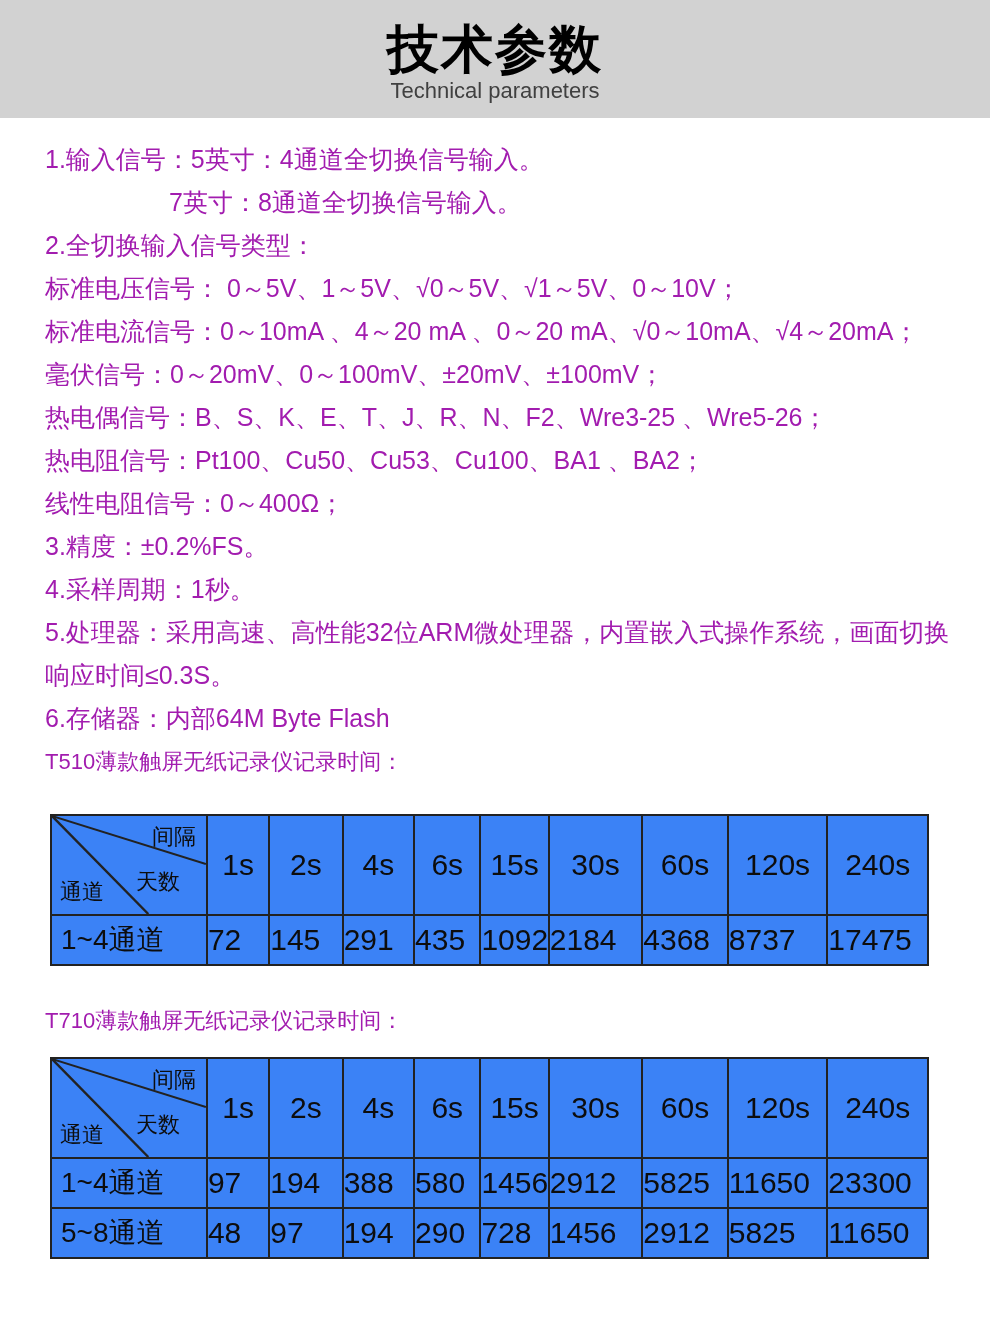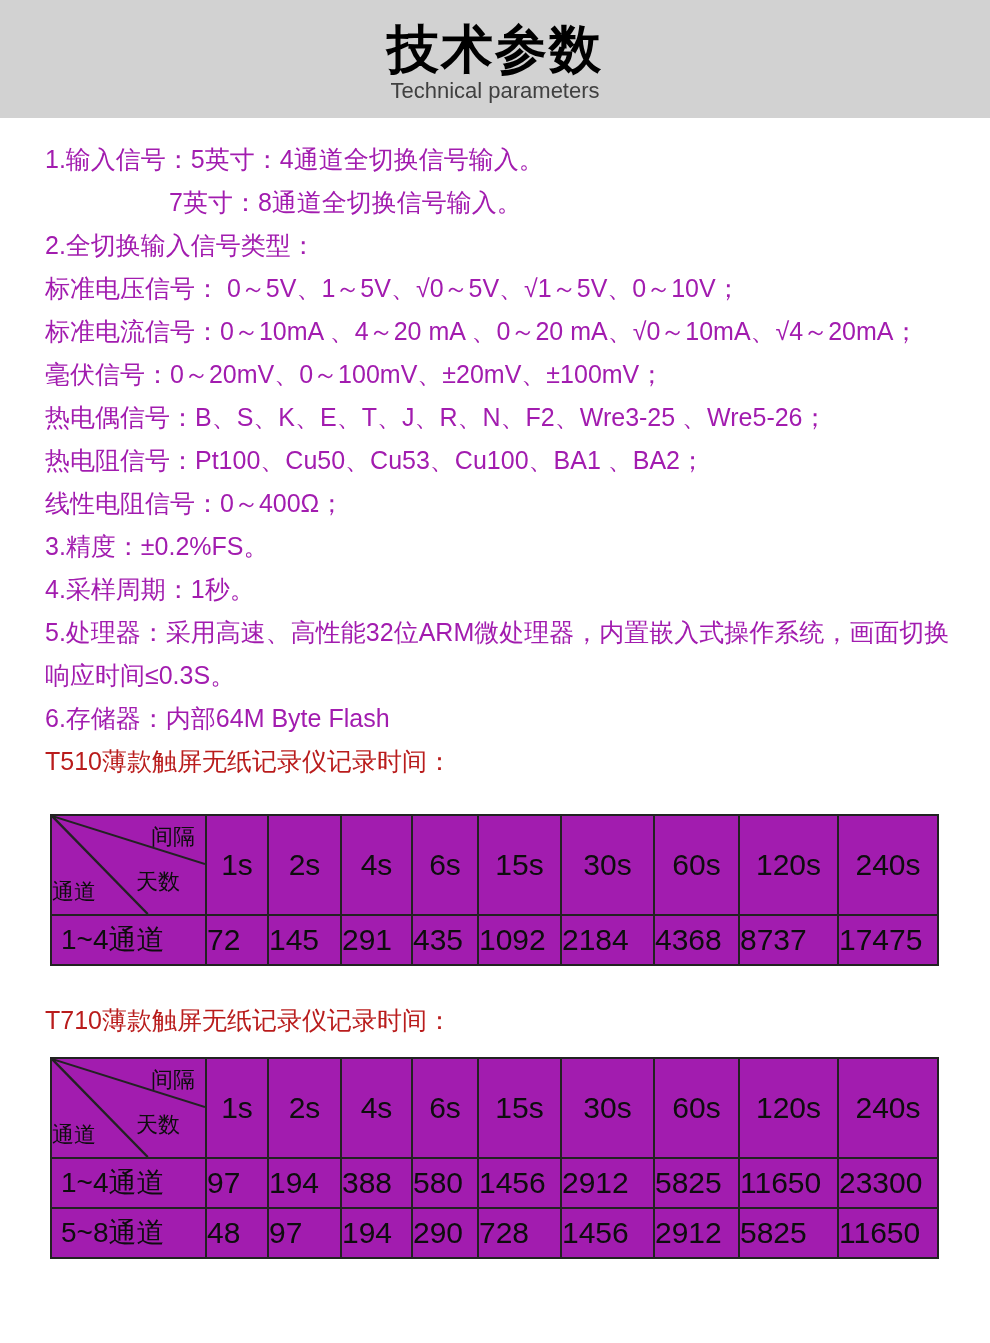--- a/index.html
+++ b/index.html
@@ -22,55 +22,55 @@
     font-size:22px;line-height:26px;color:#404040;margin:0;
   }
   
   .content{padding:0 45px;box-sizing:border-box;}
   .spec-lines{margin-top:20px;}
   .spec-line{
     font-size:25px;line-height:43px;white-space:nowrap;color:#a21caf;
   }
   .spec-line.indent{padding-left:124px;}
   .caption{
-    font-size:25px;line-height:43px;white-space:nowrap;color:#b91c1c;
+    font-size:22px;line-height:43px;white-space:nowrap;color:#a21caf;
   }
   .t510-table{margin-top:31px;}
   .t710-caption{margin-top:33px;}
   .t710-table{margin-top:15px;}
   
   table.rec-table{
     border-collapse:collapse;table-layout:fixed;width:879px;margin-left:5px;
-    background:#a21caf;
+    background:#3b82f6;
   }
   table.rec-table th,table.rec-table td{
     border:2px solid #222;box-sizing:border-box;padding:0;
     font-weight:400;color:#0d0d0d;
   }
   table.rec-table thead th{height:100px;font-size:30px;text-align:center;vertical-align:middle;}
   table.rec-table tbody td{height:50px;font-size:30px;text-align:left;vertical-align:middle;}
   table.rec-table td.rowlabel{text-align:left;padding-left:9px;font-size:28px;}
   
   table.rec-table thead th:nth-child(1){width:155px;}
   table.rec-table thead th:nth-child(2){width:62px;}
   table.rec-table thead th:nth-child(3){width:73px;}
   table.rec-table thead th:nth-child(4){width:71px;}
   table.rec-table thead th:nth-child(5){width:66px;}
-  table.rec-table thead th:nth-child(6){width:83px;}
+  table.rec-table thead th:nth-child(6){width:68px;}
   table.rec-table thead th:nth-child(7){width:93px;border-radius:12px;}
   table.rec-table thead th:nth-child(8){width:85px;}
   table.rec-table thead th:nth-child(9){width:99px;}
   table.rec-table thead th:nth-child(10){width:100px;}
   
   th.corner{position:relative;}
   th.corner svg{position:absolute;left:0;top:0;width:100%;height:100%;display:block;}
   th.corner .c-lbl{position:absolute;font-size:22px;line-height:24px;color:#0d0d0d;font-weight:400;}
   th.corner .c-tr{top:9px;right:10px;}
   th.corner .c-mid{top:54px;left:84px;}
-  th.corner .c-bl{top:64px;left:0;}
+  th.corner .c-bl{top:64px;left:8px;}
 </style>
 </head>
 <body>
 
 <header class="band">
   <h1 class="title">技术参数</h1>
   <div class="subtitle">Technical parameters</div>
 </header>
 
 <main class="content">

